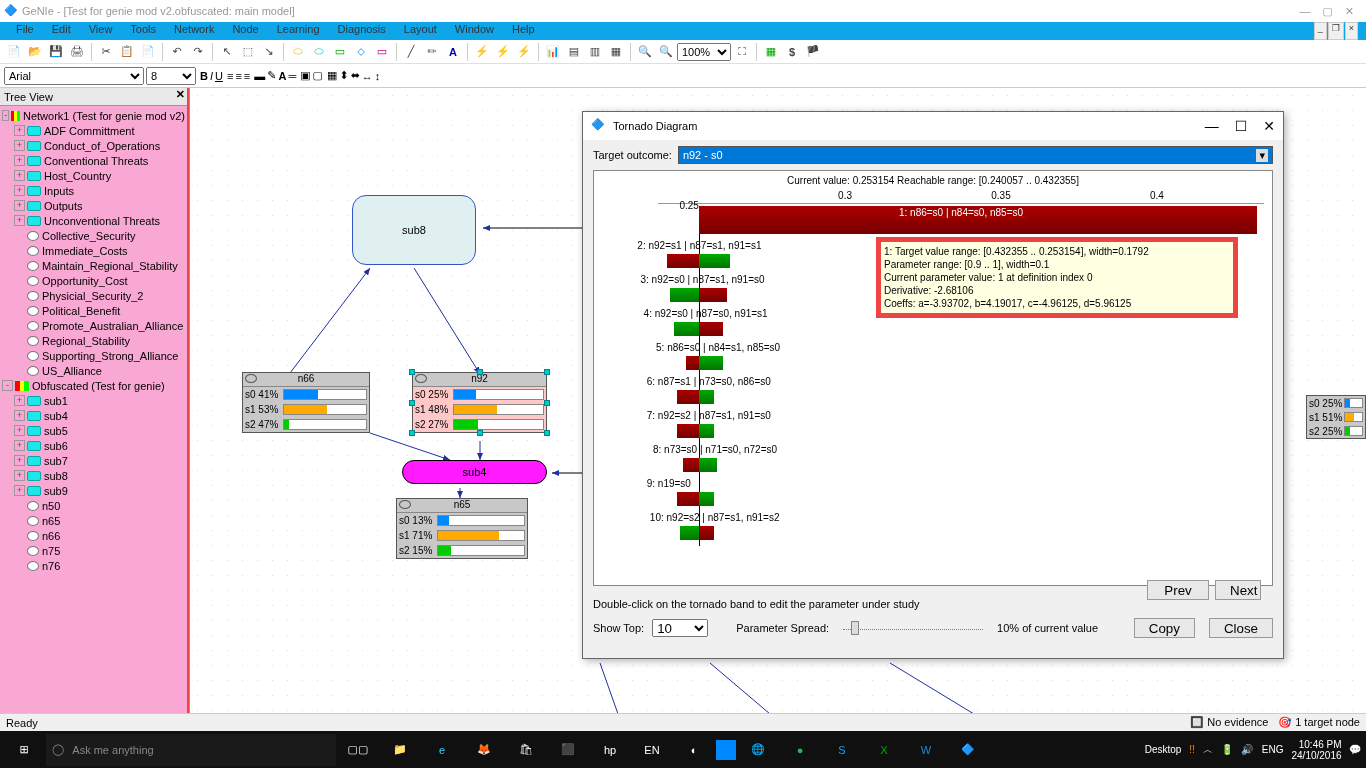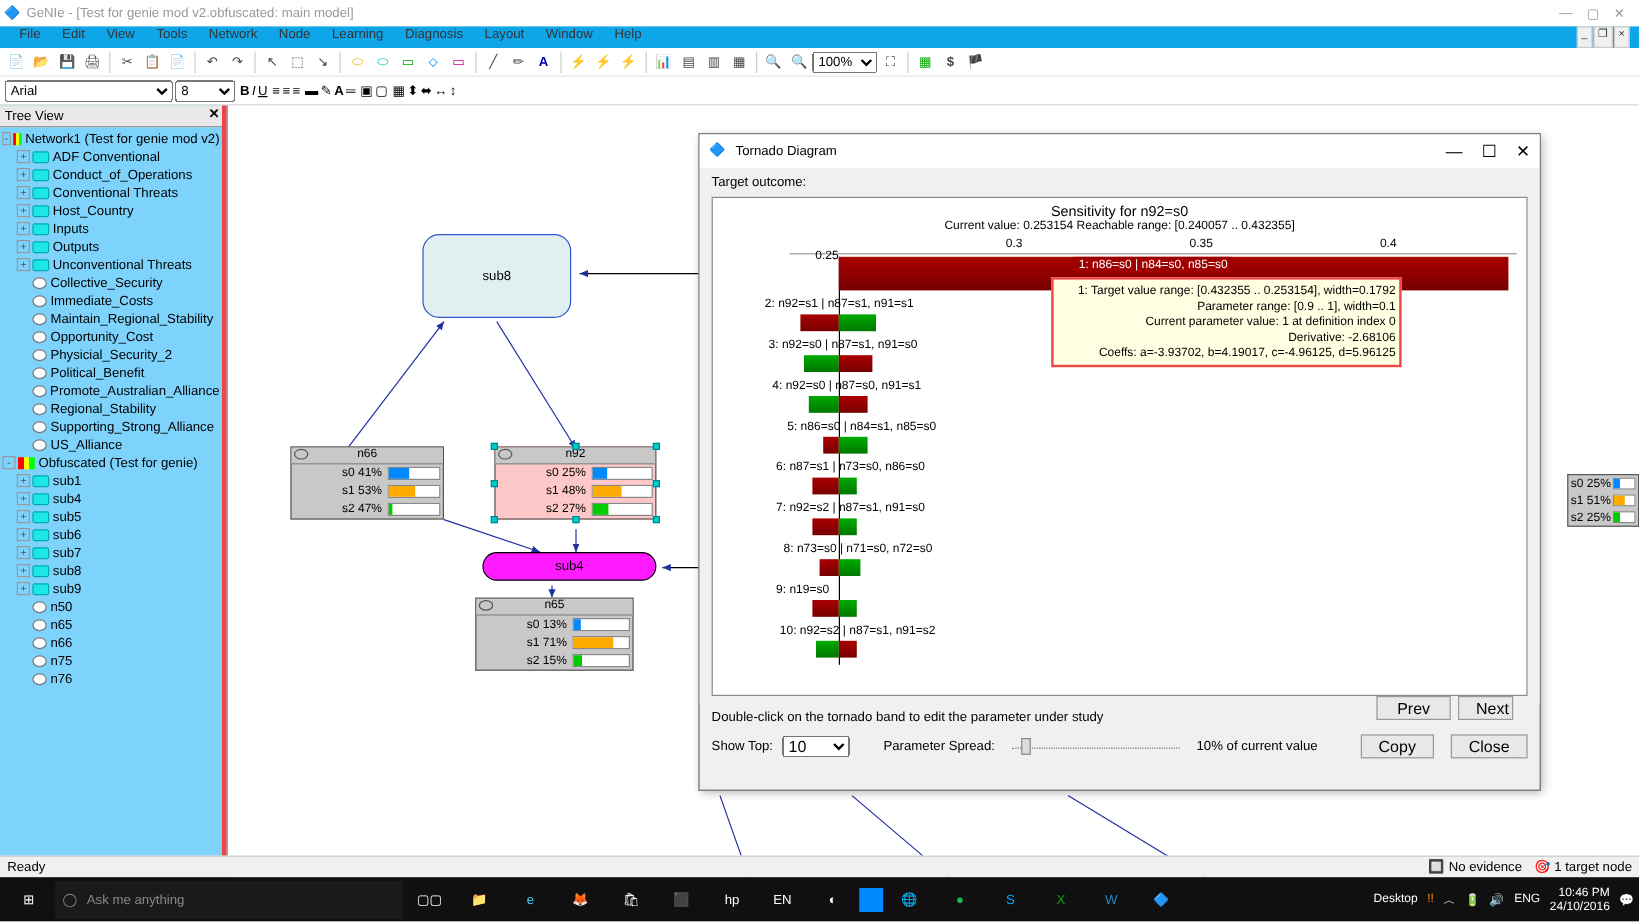--- a/index.html
+++ b/index.html
@@ -12,39 +12,39 @@
 .menubar .mini-ctrls { margin-left: auto; display:flex; gap:1px; }
 .menubar .mini-ctrls span { padding: 0 3px; background:#f0f0f0; border:1px solid #ccc; font-size:9px; }
 .toolbar { height: 24px; background: #fff; border-bottom: 1px solid #e0e0e0; display: flex; align-items: center; gap: 1px; padding: 0 4px; }
 .toolbar .tb-btn { width: 20px; height: 20px; display: flex; align-items: center; justify-content: center; color: #444; border: 1px solid transparent; }
 .toolbar .tb-sep { width: 1px; height: 18px; background: #ccc; margin: 0 3px; }
 .toolbar2 { height: 24px; background: #fff; border-bottom: 1px solid #ccc; display: flex; align-items: center; gap: 2px; padding: 0 4px; }
 .tb-select { height: 18px; font-size: 11px; }
 .tb-select.font { width: 140px; }
 .tb-select.size { width: 50px; }
 .main { position: absolute; top: 88px; bottom: 37px; left: 0; right: 0; display: flex; }
-.treeview { width: 189px; background: #7dd3fc; border-right: 4px solid #ef4444; display: flex; flex-direction: column; }
+.treeview { width: 189px; background: #f9a8d4; border-right: 2px solid #ef4444; display: flex; flex-direction: column; }
 .tv-head { height: 18px; background: #e8e8e8; border-bottom: 1px solid #999; display: flex; align-items: center; padding: 0 4px; position:relative; }
 .tv-head .close { position:absolute; right:2px; top:0; font-weight:bold; cursor:default;}
 .tv-body { flex: 1; overflow: auto; padding: 2px; }
 .tv-item { display: flex; align-items: center; height: 15px; font-size: 11px; white-space: nowrap; }
 .tv-exp { width: 11px; height: 11px; border: 1px solid #999; display: inline-flex; align-items:center; justify-content:center; font-size:9px; line-height:1; margin-right:2px; color:#555;}
 .tv-icon { width: 14px; height: 10px; margin-right: 3px; display:inline-block; }
 .tv-icon.cyan { background: #1ce8e8; border:1px solid #0aa; border-radius:2px; }
 .tv-icon.oval { width:12px; height:10px; border:1px solid #777; border-radius:50%; background:#fff;}
 .tv-icon.net { background: linear-gradient(90deg, red 33%, yellow 33%, yellow 66%, lime 66%);}
 .canvas { flex: 1; background: #fff; position: relative; border-left:1px solid #999;}
 .grid { position:absolute; inset:0; background-image: radial-gradient(circle, #ddd 0.5px, transparent 0.5px); background-size: 15px 15px; }
 .node { position: absolute; border: 1px solid #3355cc; background: #e0f0f0; border-radius: 14px; display:flex; align-items:center; justify-content:center; font-size:11px; }
 .node.sub8 { left: 162px; top: 107px; width: 124px; height: 70px; }
 .node.sub4 { left: 212px; top: 372px; width: 145px; height: 24px; background: #ff1aff; border-color:#000; }
 .nblk { position:absolute; background:#c8c8c8; border:1px solid #555; font-size:10px; }
 .nblk .hdr { background:#c8c8c8; text-align:center; height:14px; border-bottom:1px solid #888; position:relative;}
 .nblk .hdr .o { position:absolute; left:2px; top:1px; width:12px; height:9px; border:1px solid #555; border-radius:50%;}
-.nblk .row { display:flex; height:15px; align-items:center; padding:0 2px; gap:2px;margin-left:40px;}
+.nblk .row { display:flex; height:15px; align-items:center; padding:0 2px; gap:2px;}
 .nblk .row .lbl { width:36px; }
 .nblk .row .bar { flex:1; height:11px; border:1px solid #888; position:relative; background:#fff;}
 .nblk .row .bar .f { position:absolute; left:0; top:0; bottom:0; }
 .nblk.n66 { left:52px; top:284px; width:128px; }
 .nblk.n92 { left:222px; top:284px; width:135px; background:#ffc8c8;}
 .nblk.n65 { left:206px; top:410px; width:132px; }
 .dialog { position: absolute; left: 582px; top: 111px; width: 702px; height: 548px; background: #f0f0f0; border: 1px solid #666; box-shadow: 2px 2px 8px rgba(0,0,0,.3); font-size: 11px;}
 .dlg-tb { height: 28px; background:#fff; display:flex; align-items:center; padding: 0 8px;}
 .dlg-tb .dicon { width:16px;height:16px;margin-right:6px; }
 .dlg-ctrls { margin-left:auto; display:flex; gap:16px; font-size:14px;}
@@ -56,21 +56,21 @@
 .chart .sub { text-align:center; font-size:10px; margin-bottom:4px;}
 .chart .axis { position:relative; height:14px; margin-left:60px; margin-right:4px; border-bottom:1px solid #999;}
 .chart .axis span { position:absolute; top:0; font-size:10px; transform:translateX(-50%);}
 .chart .plot { position:relative; margin-left:60px; margin-right:4px; margin-top:2px;}
 .chart .zero { position:absolute; top:0; bottom:0; width:1px; background:#000;}
 .chart .trow { height:34px; position:relative;}
 .chart .rlbl { position:absolute; top:0; font-size:10px; white-space:nowrap;}
 .chart .rbar { position:absolute; top:14px; height:14px;}
 .chart .rbar.red { background:linear-gradient(#a00, #700);}
 .chart .rbar.grn { background:linear-gradient(#0a0, #070);}
-.tooltip { position:absolute; left:282px; top:66px; width:292px; background:#ffffe1; border:2px solid #ef4444; padding:3px; font-size:10px; line-height:1.3; z-index:5;text-align:right;}
+.tooltip { position:absolute; left:282px; top:66px; width:362px; background:#ffffe1; border:5px solid #ef4444; padding:3px; font-size:10px; line-height:1.3; z-index:5;}
 .dlg-foot { padding:6px 10px; }
 .dlg-foot .hint { margin-bottom:8px; }
 .dlg-foot .frow { display:flex; align-items:center; gap:8px;}
 .dlg-foot button { height:20px; padding:0 14px; background:#e8e8e8; border:1px solid #999;}
 .statusbar { position:absolute; bottom: 37px; left:0; right:0; height:18px; background:#f0f0f0; border-top:1px solid #ccc; display:flex; align-items:center; padding:0 6px; font-size:11px;}
 .statusbar .r { margin-left:auto; display:flex; gap:10px;}
 .taskbar { position:absolute; bottom:0; left:0; right:0; height:37px; background:#101010; display:flex; align-items:center; color:#fff; padding:0 4px; gap:2px;}
 .taskbar .tb-icon { width:40px; height:32px; display:flex; align-items:center; justify-content:center;}
 .taskbar .cortana { display:flex; align-items:center; gap:8px; background:#1a1a1a; height:32px; padding:0 10px 0 6px; width:290px; color:#888;}
 .taskbar .right { margin-left:auto; display:flex; align-items:center; gap:8px; font-size:10px;}
@@ -199,21 +199,21 @@
     </div>
     <div class="tv-body" id="tvbody">
         <div class="tv-item" style="padding-left: 0px;">
           <span class="tv-exp">-</span>
           <span class="tv-icon net"></span>
           <span>Network1 (Test for genie mod v2)</span>
         </div>
         <div class="tv-item" style="padding-left: 12px;">
           <span class="tv-exp">+</span>
           <span class="tv-icon cyan"></span>
-          <span>ADF Conventional</span>
+          <span>ADF Committment</span>
         </div>
         <div class="tv-item" style="padding-left: 12px;">
           <span class="tv-exp">+</span>
           <span class="tv-icon cyan"></span>
           <span>Conduct_of_Operations</span>
         </div>
         <div class="tv-item" style="padding-left: 12px;">
           <span class="tv-exp">+</span>
           <span class="tv-icon cyan"></span>
           <span>Conventional Threats</span>
@@ -490,23 +490,26 @@
     <span>Tornado Diagram</span>
     <div class="dlg-ctrls">
       <span>—</span>
       <span>☐</span>
       <span>✕</span>
     </div>
   </div>
   <div class="dlg-body">
     <div class="dlg-row">
       <span>Target outcome:</span>
+      <div class="outsel">
+          <span>n92 - s0</span>
+          <span style="margin-left:auto;background:#ddd;color:#000;padding:0 3px">▾</span>
+        </div>
     </div>
     <div class="chart">
-      <div class="title">Sensitivity for n92=s0</div>
       <div class="sub">Current value: 0.253154  Reachable range: [0.240057 .. 0.432355]</div>
       <div class="axis" id="axis">
           <span style="left: 31.1795px; margin-top: 10px;">0.25</span>
           <span style="left: 187.077px;">0.3</span>
           <span style="left: 342.974px;">0.35</span>
           <span style="left: 498.872px;">0.4</span>
         </div>
       <div class="plot" id="plot">
           <div class="zero" style="left: 41.0135px; height: 340px;"></div>
           <div class="trow">

